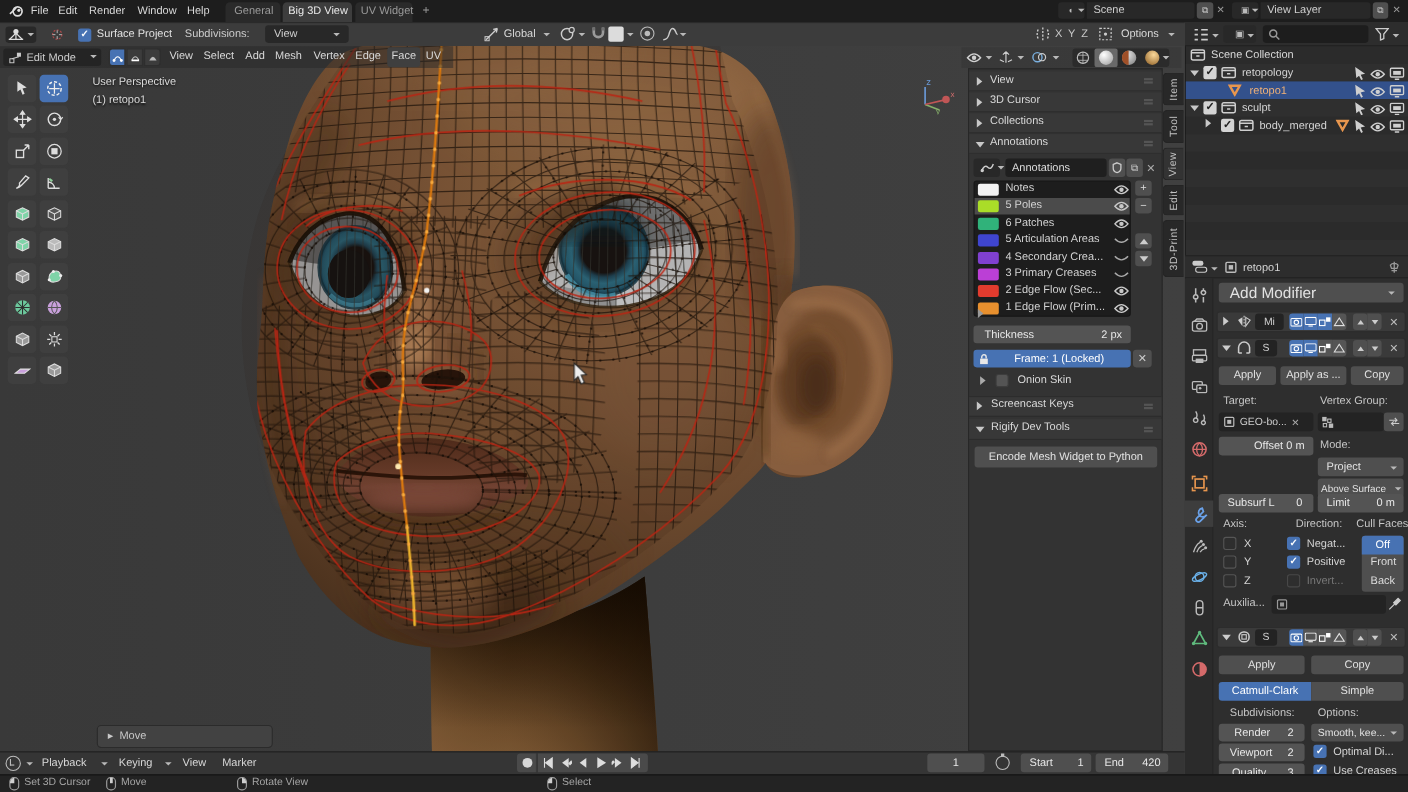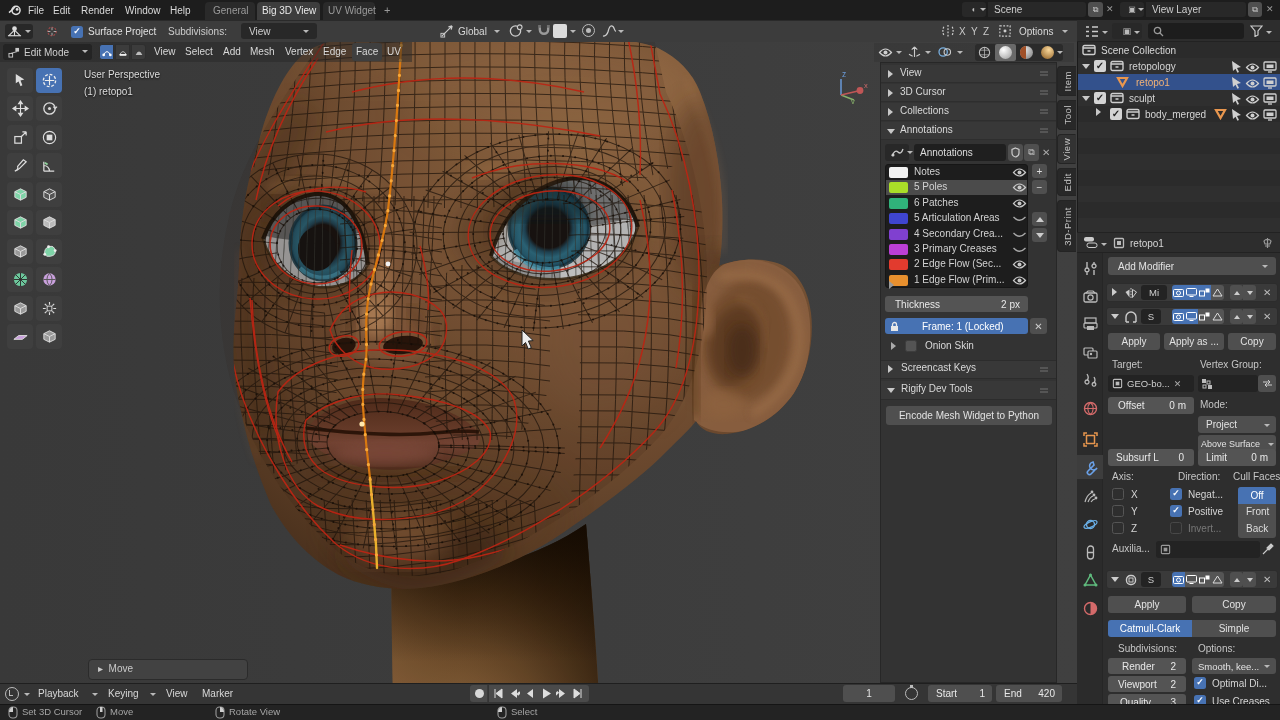--- a/index.html
+++ b/index.html
@@ -1229,21 +1229,21 @@
     <div class="abs" style="left:1083px;top:573px"><svg width="15" height="14" viewBox="0 0 15 14">
         <path d="M2,12 h11 L7.5,2 Z" fill="none" stroke="#5fba7d" stroke-width="1.5"></path>
         <circle cx="7.5" cy="2" r="1.5" fill="#5fba7d"></circle>
         <circle cx="2" cy="12" r="1.5" fill="#5fba7d"></circle>
         <circle cx="13" cy="12" r="1.5" fill="#5fba7d"></circle>
       </svg></div>
     <div class="abs" style="left:1083px;top:601px"><svg width="15" height="15" viewBox="0 0 15 15">
         <circle cx="7.5" cy="7.5" r="6" fill="none" stroke="#d46a6a" stroke-width="1.4"></circle>
         <path d="M7.5,1.5 a6,6 0 0 1 0,12" fill="#d46a6a"></path>
       </svg></div>
-    <div class="abs btn" style="left:1108px;top:257px;width:168px;height:18px;justify-content:flex-start;padding-left:10px;font-size:10px">Add Modifier</div>
+    <div class="abs btn" style="left:1108px;top:257px;width:168px;height:18px;justify-content:flex-start;padding-left:10px;font-size:14px">Add Modifier</div>
     <span class="abs chev" style="left:1262px;top:265px;border-top-color:#b9b9b9"></span>
     <div class="abs" style="left:1106px;top:283px;width:172px;height:19px;background:#3a3a3a;border-radius:3px;border:1px solid #2c2c2c"></div>
     <div class="abs" style="left:1112px;top:288px;width:0;height:0;border-top:4px solid transparent;border-bottom:4px solid transparent;border-left:5px solid #ccc"></div>
     <div class="abs" style="left:1124px;top:286px"><svg width="14" height="13" viewBox="0 0 14 13">
         <path d="M7,1 v11" stroke="#ccc" stroke-width="1" stroke-dasharray="1.6 1.2"></path>
         <path d="M5.5,2.5 L1.5,5 L5.5,10.5 Z" fill="#ccc"></path>
         <path d="M8.5,2.5 L12.5,5 L8.5,10.5 Z" fill="none" stroke="#ccc" stroke-width="1"></path>
       </svg></div>
     <div class="abs dark" style="left:1141px;top:285px;width:26px;height:15px;justify-content:center;background:#232323;font-size:9.5px">Mi</div>
     <div class="abs" style="left:1172px;top:285px;width:13px;height:15px;background:#4772b3;border-radius:3px 0 0 3px;display:flex;align-items:center;justify-content:center">
@@ -1332,21 +1332,21 @@
         <rect x="2" y="7" width="3" height="3" fill="none" stroke="#bbb"></rect>
         <rect x="7" y="7" width="4" height="4" fill="#bbb"></rect>
       </svg>
     </div>
     <div class="abs btn" style="left:1258px;top:375px;width:18px;height:17px">
       <svg width="11" height="9" viewBox="0 0 11 9">
         <path d="M1,3 h7 m-2,-2 l2,2 -2,2 M10,6 h-7 m2,-2 l-2,2 2,2" stroke="#ccc" fill="none"></path>
       </svg>
     </div>
     <div class="abs fld" style="left:1108px;top:397px;width:86px;height:17px">
-      <span style="margin-left:10px">Offset</span>
+      <span style="margin-left:32px">Offset</span>
       <span style="margin-left:auto;margin-right:8px">0 m</span>
     </div>
     <div class="abs t11" style="left:1200px;top:399px;color:#c6c6c6">Mode:</div>
     <div class="abs btn" style="left:1198px;top:416px;width:78px;height:17px;justify-content:flex-start;padding-left:8px">Project</div>
     <span class="abs chev" style="left:1264px;top:424px;border-top-color:#b9b9b9"></span>
     <div class="abs btn" style="left:1198px;top:435px;width:78px;height:17px;justify-content:flex-start;padding-left:3px;font-size:9px;white-space:nowrap">Above Surface</div>
     <span class="abs chev" style="left:1268px;top:443px;border-top-color:#b9b9b9"></span>
     <div class="abs fld" style="left:1108px;top:449px;width:86px;height:17px">
       <span style="margin-left:8px">Subsurf L</span>
       <span style="margin-left:auto;margin-right:10px">0</span>

